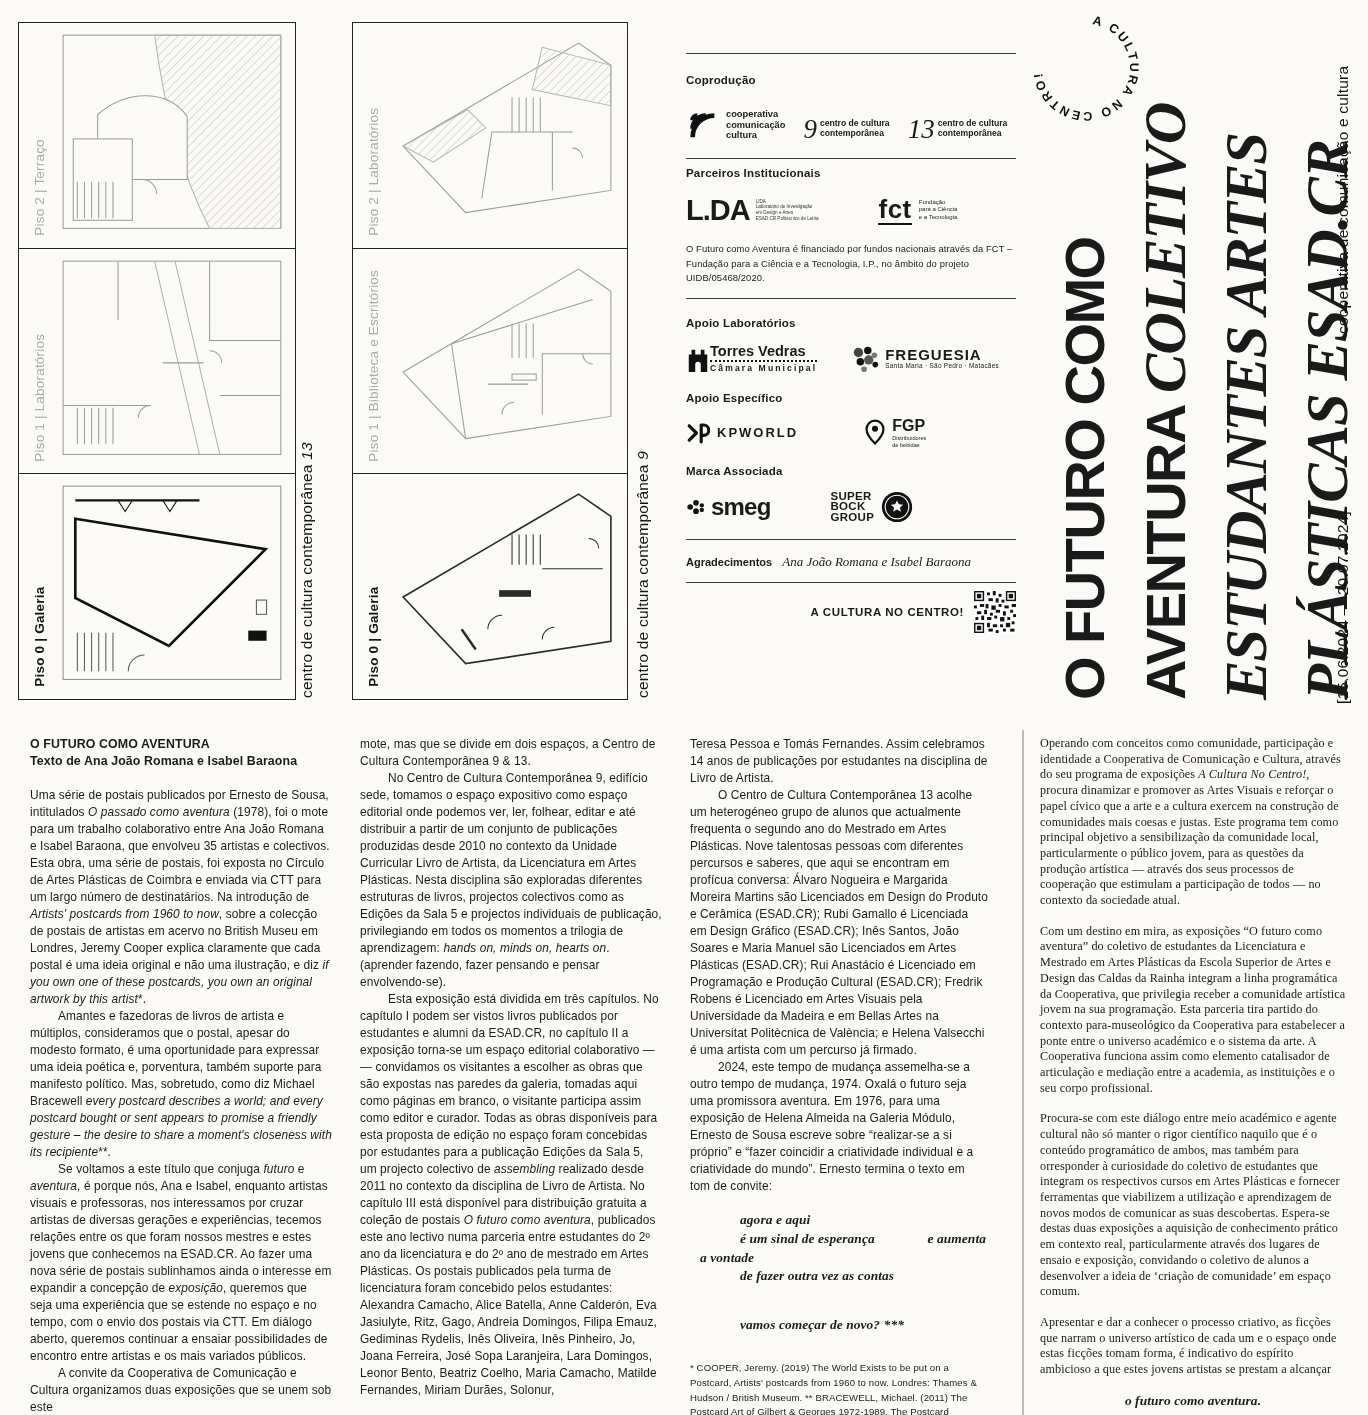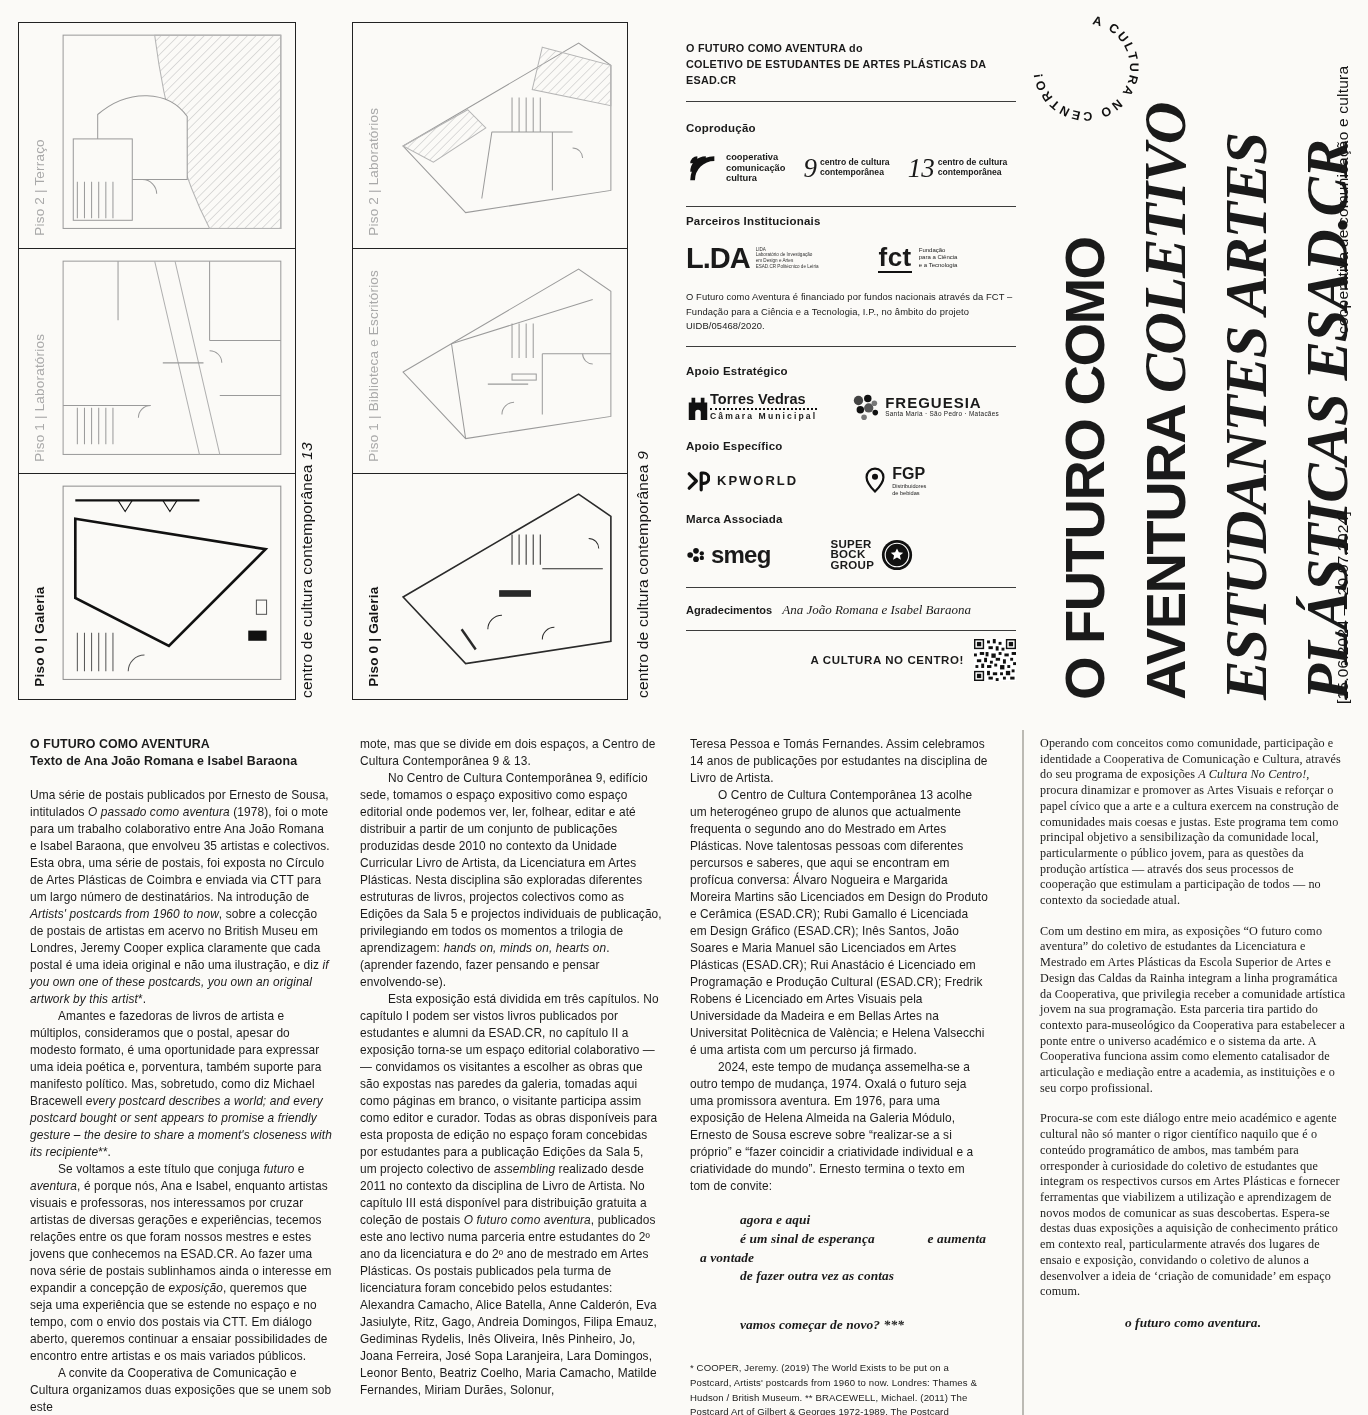--- a/index.html
+++ b/index.html
@@ -154,28 +154,24 @@
         <path d="M150,90 h60" stroke-width="1"></path>
         <path d="M96,150 a14,14 0 0 1 14,-14 M150,160 a12,12 0 0 1 12,-12 M196,60 a10,10 0 0 1 10,10" stroke-width="1"></path>
         <rect x="108" y="112" width="30" height="5" fill="#2a2a2a"></rect>
         <path d="M70,150 l14,20" stroke-width="2.4"></path>
       </svg>
     </div>
   </div>
   <span class="side-cap vt" style="left:634px;top:22px;height:676px;"><span>centro de cultura contemporânea </span><i>9</i></span>
 
   <div class="credits">
-    <div class="cr-header">
-      <div>O FUTURO COMO AVENTURA do</div>
-      <div>COLETIVO DE ESTUDANTES DE ARTES PLÁSTICAS DA ESAD.CR</div>
-    </div>
     <hr class="rule" style="margin-top:13px;">
 
     <div class="cr-label" style="margin-top:20px;">Coprodução</div>
-    <div class="lrow" style="margin-top:12px;height:44px;">
+    <div class="lrow" style="margin-top:12px;height:44px;align-items:flex-end;">
       <div class="lrow">
         <svg width="34" height="34" viewBox="0 0 36 36" fill="none" stroke="#111">
           <path d="M7,31 A23,23 0 0 1 30,8" stroke-width="5"></path>
           <path d="M7,22 A14,14 0 0 1 21,8" stroke-width="5"></path>
           <path d="M7,13 A5,5 0 0 1 12,8" stroke-width="5"></path>
         </svg>
         <div class="coop-txt">
           <div>cooperativa</div>
           <div>comunicação</div>
           <div>cultura</div>
@@ -215,21 +211,21 @@
         <div class="fct-tiny">
           <div>Fundação</div>
           <div>para a Ciência</div>
           <div>e a Tecnologia</div>
         </div>
       </div>
     </div>
     <div class="fund" style="margin-top:13px;">O Futuro como Aventura é financiado por fundos nacionais através da FCT – Fundação para a Ciência e a Tecnologia, I.P., no âmbito do projeto UIDB/05468/2020.</div>
 
     <hr class="rule" style="margin-top:12px;">
-    <div class="cr-label" style="margin-top:18px;">Apoio Estratégico</div>
+    <div class="cr-label" style="margin-top:18px;">Apoio Laboratórios</div>
     <div class="lrow" style="margin-top:12px;height:36px;">
       <div class="lrow">
         <svg width="24" height="28" viewBox="0 0 26 30">
           <path d="M3,29 V10 H6 V5 H10 V10 H16 V5 H20 V10 H23 V29 Z" fill="#111"></path>
           <path d="M10,29 V21 a3,3 0 0 1 6,0 V29 Z" fill="#fbfaf7"></path>
         </svg>
         <div style="">
           <div class="tv-name">Torres Vedras</div>
           <div class="tv-sub">Câmara Municipal</div>
         </div>
@@ -422,18 +418,19 @@
         <div class="pline ind">vamos começar de novo? ***</div>
       </div>
     <div class="fnotes">* COOPER, Jeremy. (2019) The World Exists to be put on a Postcard, Artists' postcards from 1960 to now. Londres: Thames &amp; Hudson / British Museum. ** BRACEWELL, Michael. (2011) The Postcard Art of Gilbert &amp; Georges 1972-1989. The Postcard Sculture, Postcard Pieces, Titled Postcards Pictures. Munique: DelMonico Books/Prestel. *** Texto para a exposição homónima de Helena Almeida, Galeria Módulo (Porto), Junho-Julho do ano 1976</div>
   </div>
 
   <div class="col col4" style="left:1040px;width:306px;">
     <div>
         <p class="para">Operando com conceitos como comunidade, participação e identidade a Cooperativa de Comunicação e Cultura, através do seu programa de exposições <i>A Cultura No Centro!</i>, procura dinamizar e promover as Artes Visuais e reforçar o papel cívico que a arte e a cultura exercem na construção de comunidades mais coesas e justas. Este programa tem como principal objetivo a sensibilização da comunidade local, particularmente o público jovem, para as questões da produção artística — através dos seus processos de cooperação que estimulam a participação de todos — no contexto da sociedade atual.</p>
         <p class="para">Com um destino em mira, as exposições “O futuro como aventura” do coletivo de estudantes da Licenciatura e Mestrado em Artes Plásticas da Escola Superior de Artes e Design das Caldas da Rainha integram a linha programática da Cooperativa, que privilegia receber a comunidade artística jovem na sua programação. Esta parceria tira partido do contexto para-museológico da Cooperativa para estabelecer a ponte entre o universo académico e o sistema da arte. A Cooperativa funciona assim como elemento catalisador de articulação e mediação entre a academia, as instituições e o seu corpo profissional.</p>
         <p class="para">Procura-se com este diálogo entre meio académico e agente cultural não só manter o rigor científico naquilo que é o conteúdo programático de ambos, mas também para orresponder à curiosidade do coletivo de estudantes que integram os respectivos cursos em Artes Plásticas e fornecer ferramentas que viabilizem a utilização e aprendizagem de novos modos de comunicar as suas descobertas. Espera-se destas duas exposições a aquisição de conhecimento prático em contexto real, particularmente através dos lugares de ensaio e exposição, convidando o coletivo de alunos a desenvolver a ideia de ‘criação de comunidade’ em espaço comum.</p>
+        <p class="para">Apresentar e dar a conhecer o processo criativo, as ficções que narram o universo artístico de cada um e o espaço onde estas ficções tomam forma, é indicativo do espírito ambicioso a que estes jovens artistas se prestam a alcançar</p>
       </div>
     <div class="tagline">o futuro como aventura.</div>
 
   </div>
 
 </div>
 
 </body></html>

